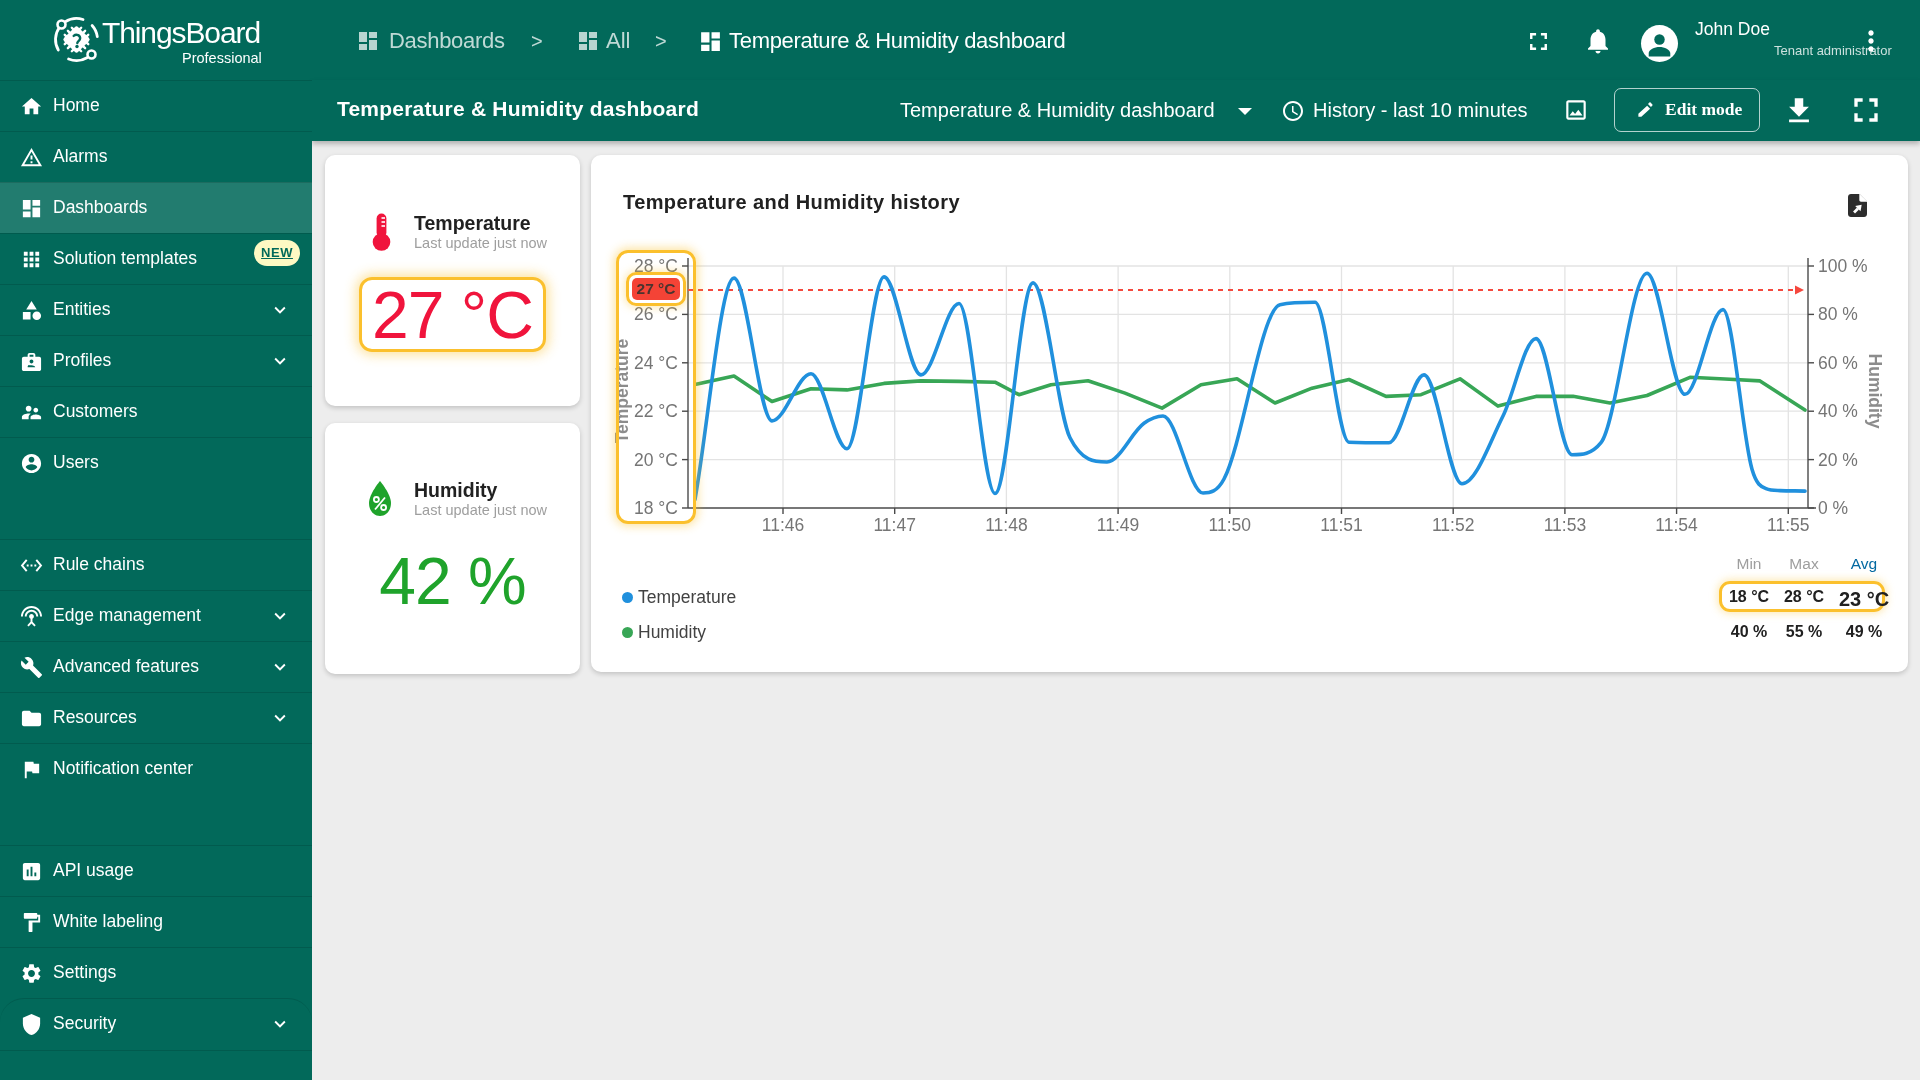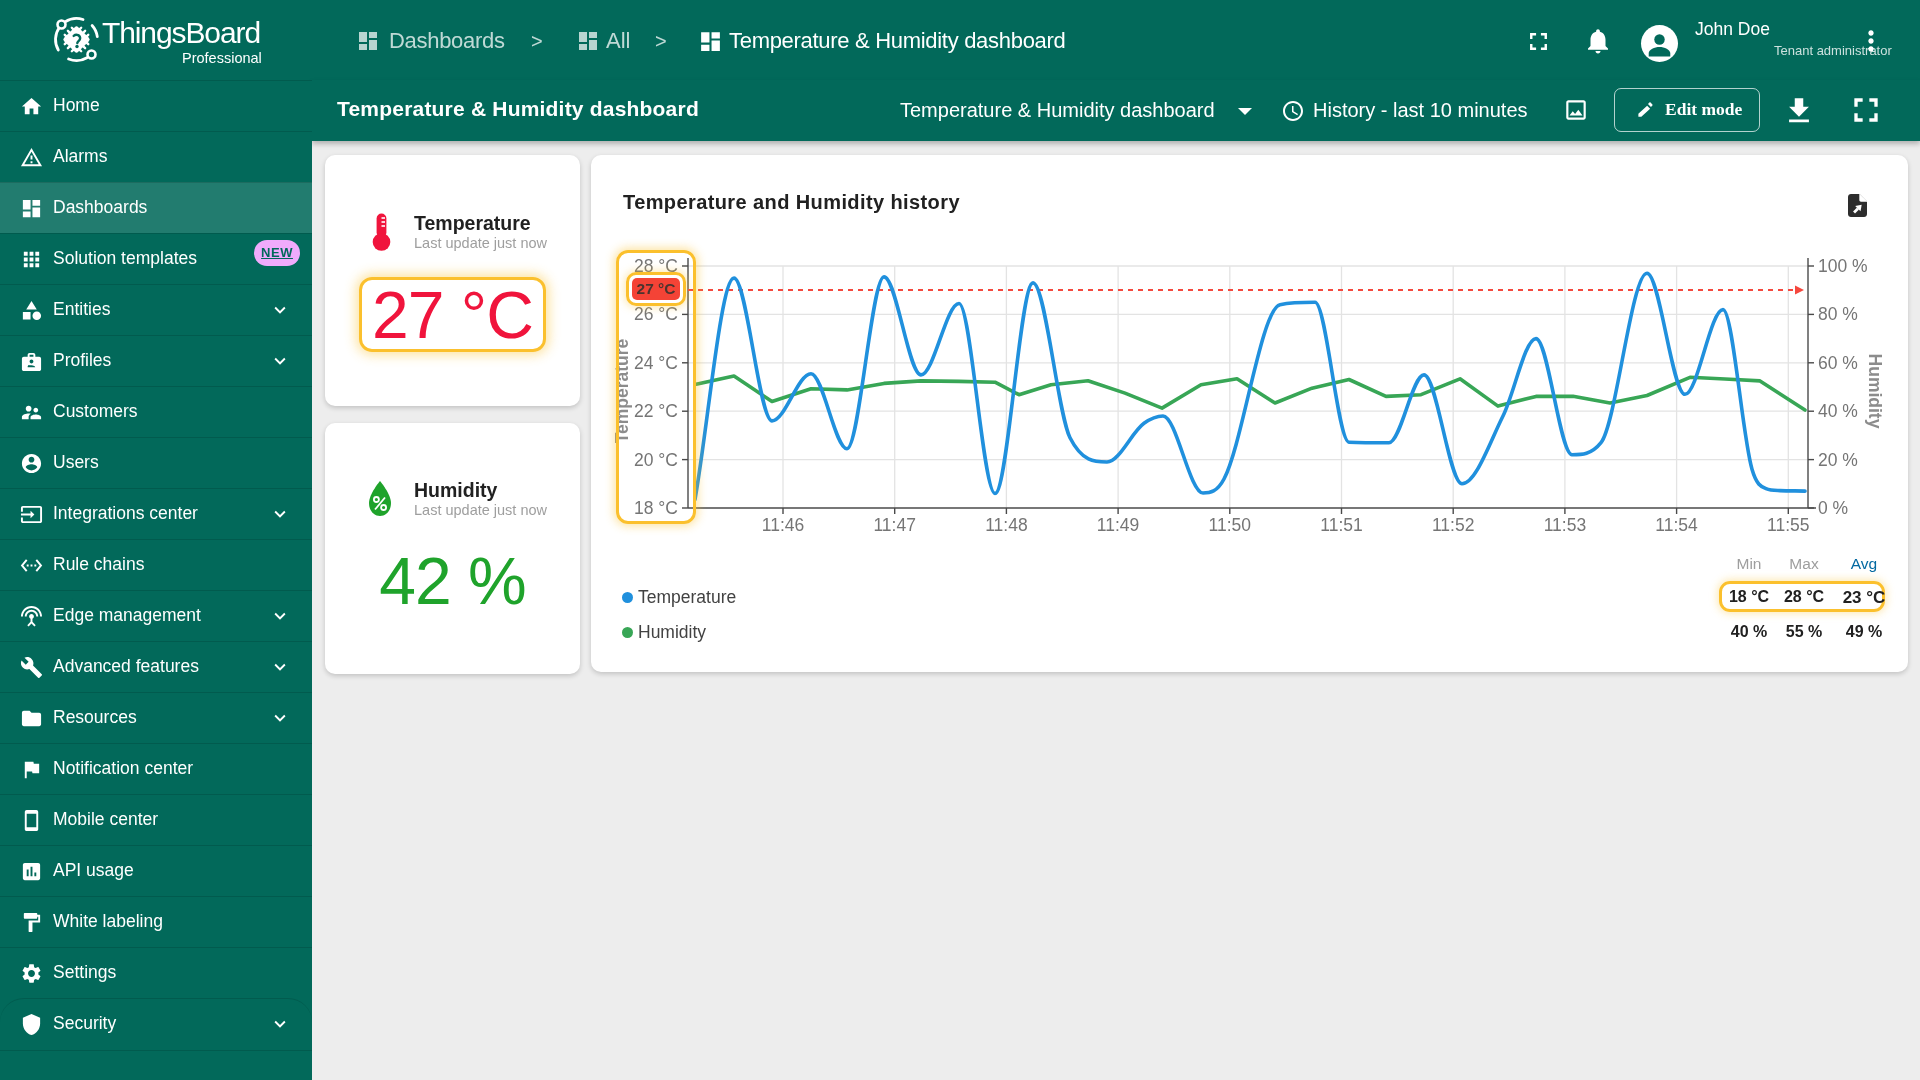--- a/index.html
+++ b/index.html
@@ -128,21 +128,21 @@
       <svg class="abs" style="left:20px;top:14px;" width="23" height="23" viewBox="0 0 24 24" fill="#fff">
           <path d="M3 13h8V3H3v10zm0 8h8v-6H3v6zm10 0h8V11h-8v10zm0-18v6h8V3h-8z"></path>
         </svg>
       <div class="abs mlabel">Dashboards</div>
     </div>
     <div class="abs mrow" style="top:153px;">
       <svg class="abs" style="left:20px;top:14px;" width="23" height="23" viewBox="0 0 24 24" fill="#fff">
           <path d="M4 8h4V4H4v4zm6 0h4V4h-4v4zm6-4v4h4V4h-4zM4 14h4v-4H4v4zm6 0h4v-4h-4v4zm6 0h4v-4h-4v4zM4 20h4v-4H4v4zm6 0h4v-4h-4v4zm6 0h4v-4h-4v4z"></path>
         </svg>
       <div class="abs mlabel">Solution templates</div>
-        <div class="abs" style="left:254px;top:6px;width:46px;height:26px;background:#f0abfc;border-radius:13px;color:#02695a;font-size:13px;font-weight:700;text-align:center;line-height:26px;letter-spacing:.5px;text-decoration:underline;">NEW</div>
+        <div class="abs" style="left:254px;top:6px;width:46px;height:26px;background:#fef9c3;border-radius:13px;color:#02695a;font-size:13px;font-weight:700;text-align:center;line-height:26px;letter-spacing:.5px;text-decoration:underline;">NEW</div>
     </div>
     <div class="abs mrow" style="top:204px;">
       <svg class="abs" style="left:20px;top:14px;" width="23" height="23" viewBox="0 0 24 24" fill="#fff">
           <path d="M12 2l-5.5 9h11L12 2zm5.5 11c-2.49 0-4.5 2.01-4.5 4.5s2.01 4.5 4.5 4.5 4.5-2.01 4.5-4.5-2.01-4.5-4.5-4.5zM3 21.5h8v-8H3v8z"></path>
         </svg>
       <div class="abs mlabel">Entities</div>
         <svg class="abs" style="left:269px;top:14px;" width="22" height="22" viewBox="0 0 24 24" fill="#fff">
           <path d="M7.41 8.59 12 13.17l4.59-4.58L18 10l-6 6-6-6z"></path>
         </svg>
     </div>
@@ -160,29 +160,20 @@
           <path d="M16.5 12c1.38 0 2.49-1.12 2.49-2.5S17.88 7 16.5 7 14 8.12 14 9.5s1.12 2.5 2.5 2.5zM9 11c1.66 0 2.99-1.34 2.99-3S10.66 5 9 5 6 6.34 6 8s1.34 3 3 3zm7.5 3c-1.83 0-5.5.92-5.5 2.75V19h11v-2.25c0-1.83-3.67-2.75-5.5-2.75zM9 13c-2.33 0-7 1.17-7 3.5V19h7v-2.25c0-.85.33-2.34 2.37-3.47C10.5 13.1 9.66 13 9 13z"></path>
         </svg>
       <div class="abs mlabel">Customers</div>
     </div>
     <div class="abs mrow" style="top:357px;">
       <svg class="abs" style="left:20px;top:14px;" width="23" height="23" viewBox="0 0 24 24" fill="#fff">
           <path d="M12 2C6.48 2 2 6.48 2 12s4.48 10 10 10 10-4.48 10-10S17.52 2 12 2zm0 3c1.66 0 3 1.34 3 3s-1.34 3-3 3-3-1.34-3-3 1.34-3 3-3zm0 14.2c-2.5 0-4.71-1.28-6-3.22.03-1.99 4-3.08 6-3.08 1.99 0 5.97 1.09 6 3.08-1.29 1.94-3.5 3.22-6 3.22z"></path>
         </svg>
       <div class="abs mlabel">Users</div>
     </div>
-    <div class="abs mrow" style="top:408px;">
-      <svg class="abs" style="left:20px;top:14px;" width="23" height="23" viewBox="0 0 24 24" fill="#fff">
-          <path d="M21 3.01H3c-1.1 0-2 .9-2 2V9h2V4.99h18v14.03H3V15H1v4.01c0 1.1.9 1.98 2 1.98h18c1.1 0 2-.88 2-1.98v-14c0-1.11-.9-2-2-2zM11 16l4-4-4-4v3H1v2h10v3z"></path>
-        </svg>
-      <div class="abs mlabel">Integrations center</div>
-        <svg class="abs" style="left:269px;top:14px;" width="22" height="22" viewBox="0 0 24 24" fill="#fff">
-          <path d="M7.41 8.59 12 13.17l4.59-4.58L18 10l-6 6-6-6z"></path>
-        </svg>
-    </div>
     <div class="abs mrow" style="top:459px;">
       <svg class="abs" style="left:20px;top:14px;" width="23" height="23" viewBox="0 0 24 24" fill="#fff">
           <path d="M7.77 6.76L6.23 5.48.82 12l5.41 6.52 1.54-1.28L3.42 12l4.35-5.24zM7 13h2v-2H7v2zm10-2h-2v2h2v-2zm-6 2h2v-2h-2v2zm6.77-7.52l-1.54 1.28L20.58 12l-4.35 5.24 1.54 1.28L23.18 12l-5.41-6.52z"></path>
         </svg>
       <div class="abs mlabel">Rule chains</div>
     </div>
     <div class="abs mrow" style="top:510px;">
       <svg class="abs" style="left:20px;top:14px;" width="23" height="23" viewBox="0 0 24 24" fill="#fff">
           <path d="M12 5c-3.87 0-7 3.13-7 7h2c0-2.76 2.24-5 5-5s5 2.24 5 5h2c0-3.87-3.13-7-7-7zm1 9.29c.88-.39 1.5-1.26 1.5-2.29 0-1.38-1.12-2.5-2.5-2.5S9.5 10.62 9.5 12c0 1.02.62 1.9 1.5 2.29v3.3L7.59 21 9 22.41l3-3 3 3L16.41 21 13 17.59v-3.3zM12 1C5.93 1 1 5.93 1 12h2c0-4.97 4.03-9 9-9s9 4.03 9 9h2c0-6.07-4.93-11-11-11z"></path>
         </svg>
@@ -207,26 +198,20 @@
       <div class="abs mlabel">Resources</div>
         <svg class="abs" style="left:269px;top:14px;" width="22" height="22" viewBox="0 0 24 24" fill="#fff">
           <path d="M7.41 8.59 12 13.17l4.59-4.58L18 10l-6 6-6-6z"></path>
         </svg>
     </div>
     <div class="abs mrow" style="top:663px;">
       <svg class="abs" style="left:20px;top:14px;" width="23" height="23" viewBox="0 0 24 24" fill="#fff">
           <path d="M14.4 6L14 4H5v17h2v-7h5.6l.4 2h7V6z"></path>
         </svg>
       <div class="abs mlabel">Notification center</div>
-    </div>
-    <div class="abs mrow" style="top:714px;">
-      <svg class="abs" style="left:20px;top:14px;" width="23" height="23" viewBox="0 0 24 24" fill="#fff">
-          <path d="M17 1.01L7 1c-1.1 0-2 .9-2 2v18c0 1.1.9 2 2 2h10c1.1 0 2-.9 2-2V3c0-1.1-.9-1.99-2-1.99zM17 19H7V5h10v14z"></path>
-        </svg>
-      <div class="abs mlabel">Mobile center</div>
     </div>
     <div class="abs mrow" style="top:765px;">
       <svg class="abs" style="left:20px;top:14px;" width="23" height="23" viewBox="0 0 24 24" fill="#fff">
           <path d="M19 3H5c-1.1 0-2 .9-2 2v14c0 1.1.9 2 2 2h14c1.1 0 2-.9 2-2V5c0-1.1-.9-2-2-2zM9 17H7v-7h2v7zm4 0h-2V7h2v10zm4 0h-2v-4h2v4z"></path>
         </svg>
       <div class="abs mlabel">API usage</div>
     </div>
     <div class="abs mrow" style="top:816px;">
       <svg class="abs" style="left:20px;top:14px;" width="23" height="23" viewBox="0 0 24 24" fill="#fff">
           <path d="M18 4V3c0-.55-.45-1-1-1H5c-.55 0-1 .45-1 1v4c0 .55.45 1 1 1h12c.55 0 1-.45 1-1V6h1v4H9v11c0 .55.45 1 1 1h2c.55 0 1-.45 1-1v-9h8V4h-3z"></path>
@@ -369,18 +354,18 @@
     <div class="abs" style="left:47px;top:432px;font-size:17.5px;color:#424242;">Temperature</div>
     <div class="abs" style="left:31px;top:472px;width:11px;height:11px;border-radius:50%;background:#38a656;"></div>
     <div class="abs" style="left:47px;top:467px;font-size:17.5px;color:#424242;">Humidity</div>
 
     <div class="abs" style="left:1130px;top:400px;width:56px;text-align:center;font-size:15.5px;color:#9e9e9e;">Min</div>
     <div class="abs" style="left:1185px;top:400px;width:56px;text-align:center;font-size:15.5px;color:#9e9e9e;">Max</div>
     <div class="abs" style="left:1240px;top:400px;width:66px;text-align:center;font-size:15.5px;color:#0369a1;">Avg</div>
     <div class="abs" style="left:1128px;top:426px;width:166px;height:31px;border:3px solid #fbc02d;border-radius:11px;box-shadow:0 0 8px 1px rgba(251,192,45,.4);"></div>
     <div class="abs" style="left:1130px;top:433px;width:56px;text-align:center;font-size:16px;font-weight:700;color:#212121;">18 °C</div>
     <div class="abs" style="left:1185px;top:433px;width:56px;text-align:center;font-size:16px;font-weight:700;color:#212121;">28 °C</div>
-    <div class="abs" style="left:1240px;top:433px;width:66px;text-align:center;font-size:17px;font-weight:700;color:#212121;">23 °C</div>
+    <div class="abs" style="left:1240px;top:433px;width:66px;text-align:center;font-size:20px;font-weight:700;color:#212121;">23 °C</div>
     <div class="abs" style="left:1130px;top:468px;width:56px;text-align:center;font-size:16px;font-weight:700;color:#212121;">40 %</div>
     <div class="abs" style="left:1185px;top:468px;width:56px;text-align:center;font-size:16px;font-weight:700;color:#212121;">55 %</div>
     <div class="abs" style="left:1240px;top:468px;width:66px;text-align:center;font-size:16px;font-weight:700;color:#212121;">49 %</div>
   </div>
 </div>
 
 </body></html>

